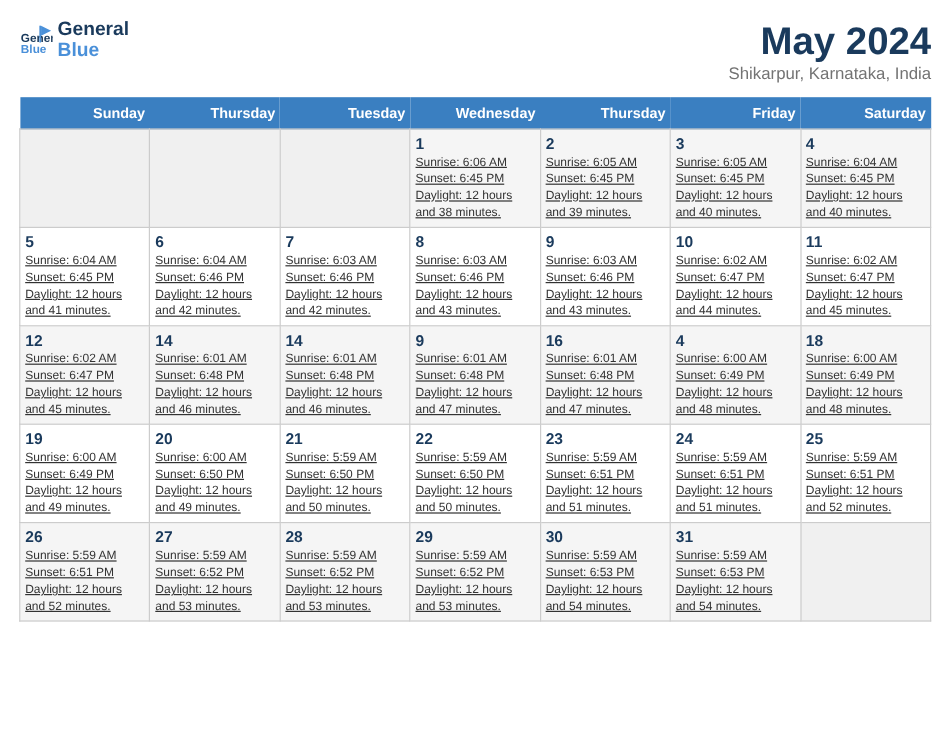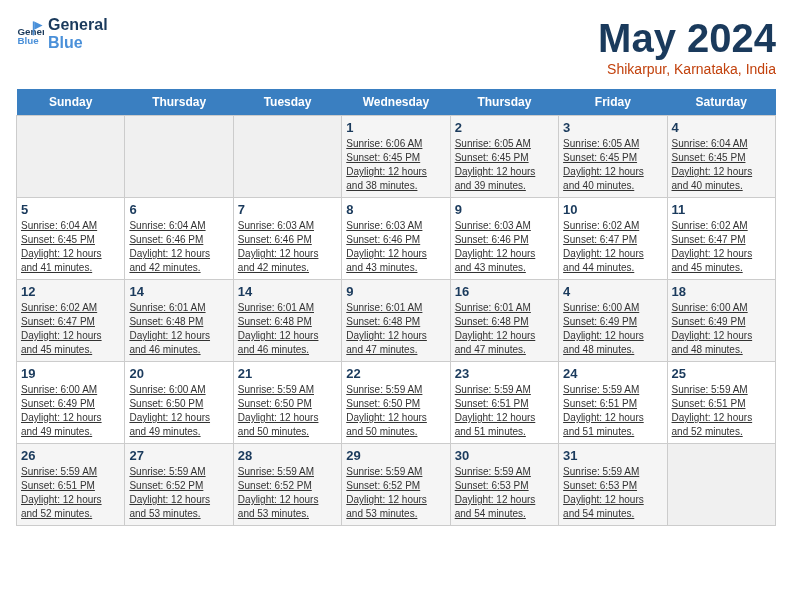--- a/index.html
+++ b/index.html
@@ -22,38 +22,38 @@
       gap: 4px;
     }
     .logo-icon {
       width: 28px;
       height: 28px;
     }
     .title-area {
       text-align: right;
     }
     .month-year {
-      font-size: 40px;
+      font-size: 32px;
       font-weight: bold;
       color: #1a3a5c;
     }
     .location {
       font-size: 14px;
-      color: #c2410c;
+      color: #737373;
     }
     table {
       width: 100%;
       border-collapse: collapse;
       font-size: 11px;
     }
     thead tr th {
       background-color: #3a7fc1;
       color: #fff;
       padding: 6px 4px;
-      text-align: center;
+      text-align: right;
       font-size: 12px;
       font-weight: bold;
     }
     tbody tr td {
       border: 1px solid #ccc;
       vertical-align: top;
       padding: 4px;
       width: calc(100% / 7);
       min-height: 80px;
       height: 80px;

